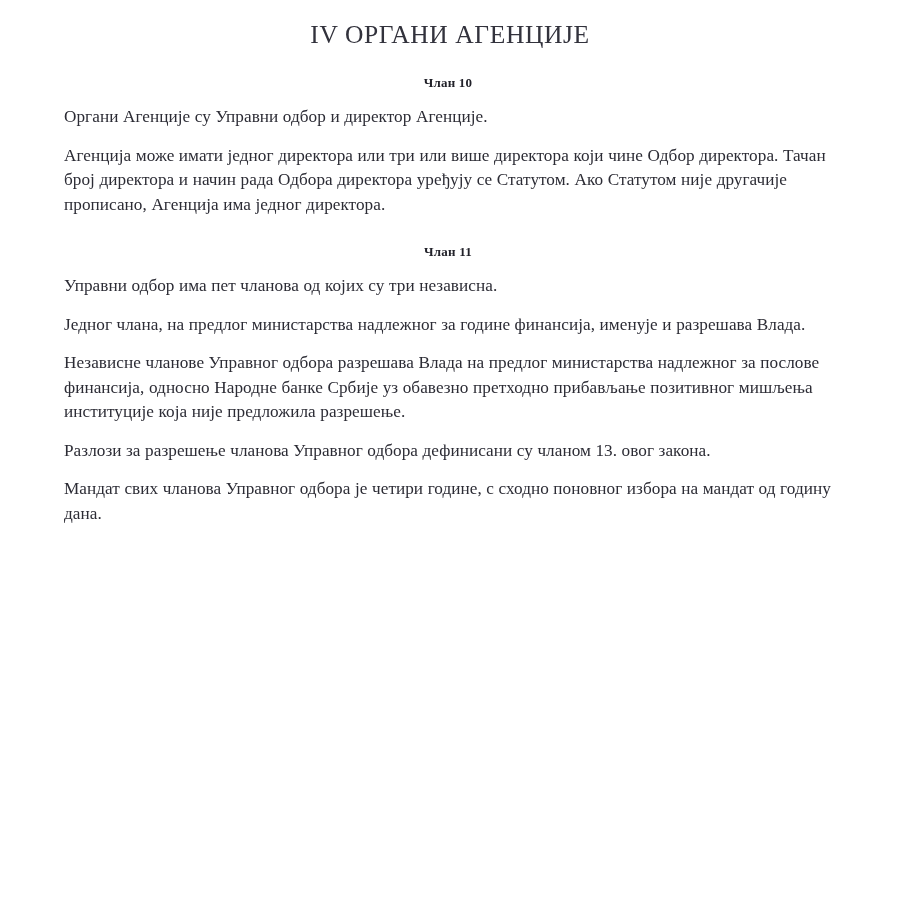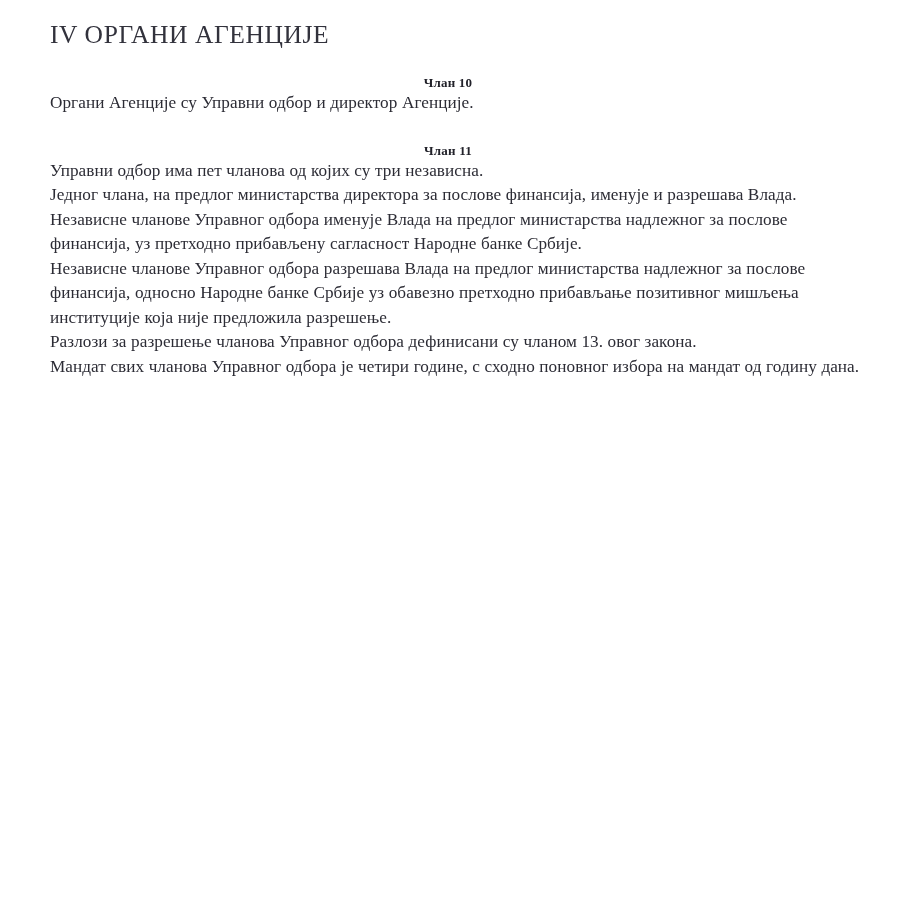--- a/index.html
+++ b/index.html
@@ -25,21 +25,21 @@
     padding: 0;
     box-sizing: border-box;
   }
 
   .content {
     padding: 12px 30px 0 50px;
     box-sizing: border-box;
   }
 
   .doc-title {
-    text-align: left;
+    text-align: center;
     font-size: 25.5px;
     line-height: 1.15;
     letter-spacing: 0.6px;
     font-weight: 400;
     color: #32323c;
     margin: 8px 0 0 0;
     padding-right: 20px;
   }
 
   .article-heading {
@@ -52,21 +52,21 @@
     letter-spacing: 0.2px;
   }
 
   .article-heading.second {
     margin-top: 27px;
   }
 
   p.para {
     font-size: 17.2px;
     line-height: 24.5px;
-    margin: 0;
+    margin: 14px;
     color: #2c2c35;
     text-align: left;
     letter-spacing: 0.05px;
     word-spacing: 0.2px;
     max-width: 820px;
   }
 
   .gap-after-heading { margin-top: 22px; }
   .gap-para          { margin-top: 22px; }
 
@@ -78,30 +78,30 @@
 
 <div class="page">
   <div class="content">
 
     <h1 class="doc-title">IV ОРГАНИ АГЕНЦИЈЕ</h1>
 
     <h2 class="article-heading">Члан 10</h2>
 
     <p class="para gap-after-heading">Органи Агенције су Управни одбор и директор Агенције.</p>
 
+    <p class="para gap-para">Агенција може имати једног директора или три или више директора који чине Одбор директора. Тачан број директора и начин рада Одбора директора уређују се Статутом. Ако Статутом није другачије прописано, Агенција има једног директора.</p>
 
 
     <h2 class="article-heading second">Члан 11</h2>
 
     <p class="para gap-after-heading">Управни одбор има пет чланова од којих су три независна.</p>
 
-    <p class="para gap-para">Једног члана, на предлог министарства директора за послове финансија, именује и разрешава Влада.</p>
+    <p class="para gap-para">Једног члана, на предлог министарства надлежног за године финансија, именује и разрешава Влада.</p>
 
 
-    <p class="para gap-para">Независне чланове Управног одбора именује Влада на предлог министарства надлежног за послове финансија, уз претходно прибављену сагласност Народне банке Србије.</p>
 
     <p class="para gap-para">Независне чланове Управног одбора разрешава Влада на предлог министарства надлежног за послове финансија, односно Народне банке Србије уз обавезно претходно прибављање позитивног мишљења институције која није предложила разрешење.</p>
 
     <p class="para gap-para">Разлози за разрешење чланова Управног одбора дефинисани су чланом 13. овог закона.</p>
 
     <p class="para gap-para">Мандат свих чланова Управног одбора је четири године, с сходно поновног избора на мандат од годину дана.</p>
 
 
   </div>
 </div>

